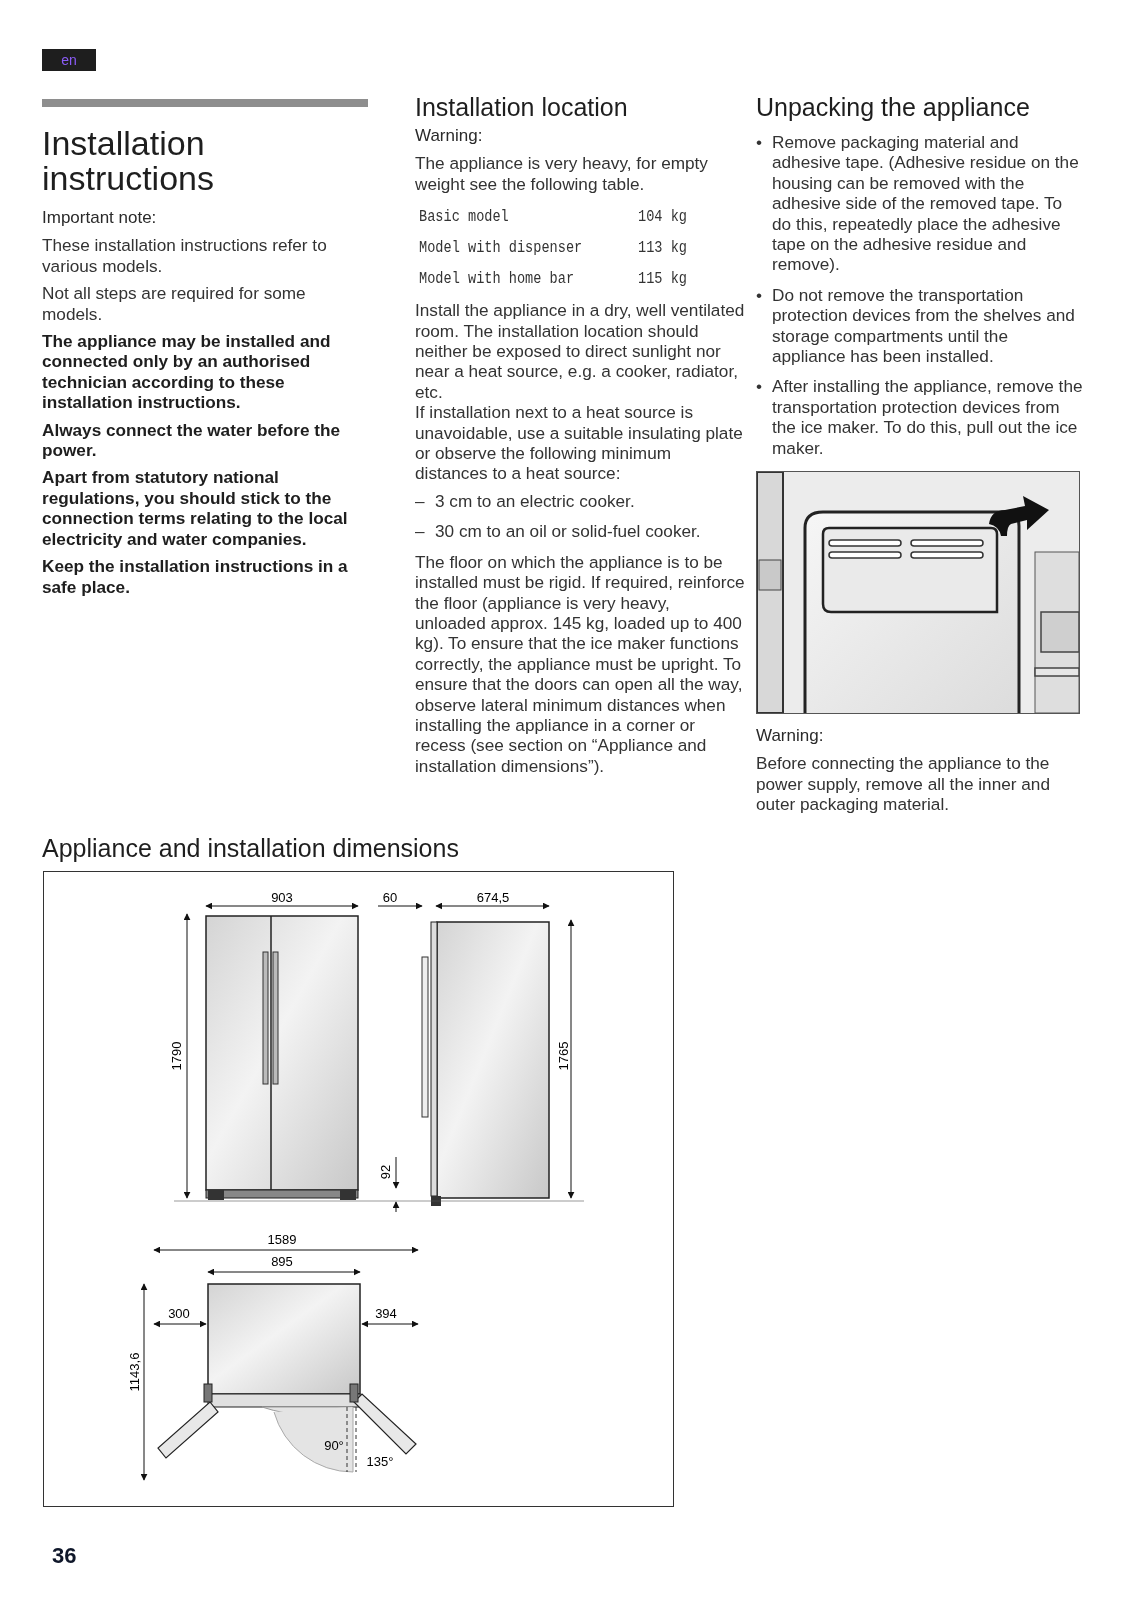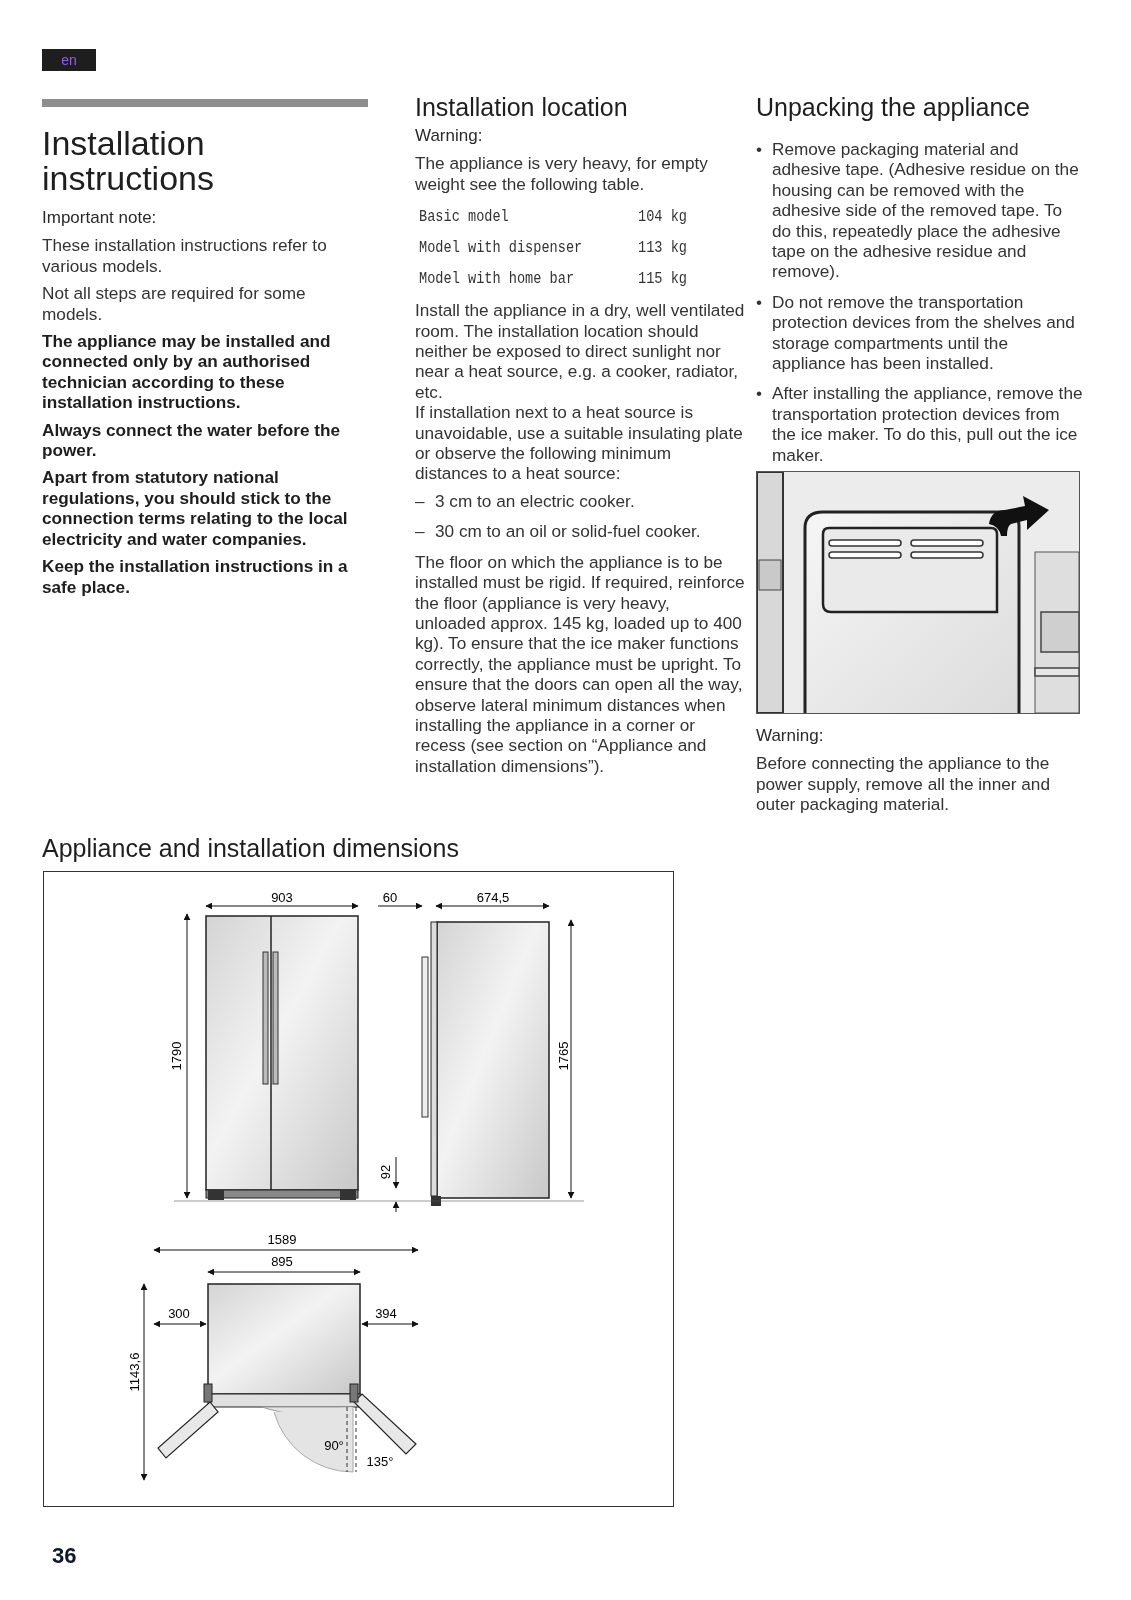--- a/index.html
+++ b/index.html
@@ -15,21 +15,21 @@
   h2.sec { margin: 0; font-size: 25px; font-weight: normal; color: #1e1e1e; line-height: 30px; }
   .col1 { left: 42px; top: 208px; width: 320px; }
   .col2 { left: 403px; top: 92px; width: 330px; margin-left: 12px; }
   .col3 { left: 756px; top: 92px; width: 330px; }
   table.weights { border-collapse: collapse; margin: 4px 0 6px 4px; font-family: Liberation Mono, monospace; }
   table.weights td { font-size: 16px; padding: 0; height: 31px; color: #333; transform: scaleX(0.85); transform-origin: left; }
   table.weights td.name { width: 219px; }
   .dash-list { list-style: none; margin: 0 0 8px 0; padding: 0; }
   .dash-list li { margin: 0 0 10px 0; padding-left: 20px; position: relative; }
   .dash-list li::before { content: "–"; position: absolute; left: 0; }
-  .bullets { list-style: none; margin: 17px 0 0 0; padding: 0; }
+  .bullets { list-style: none; margin: 10px 0 0 0; padding: 0; }
   .bullets li { padding-left: 16px; position: relative; margin-bottom: 10px; }
   .bullets li::before { content: "•"; position: absolute; left: 0; }
   .icemaker-fig { left: 756px; top: 471px; width: 322px; height: 241px; border: 1px solid #555; background: #e9e9e9; overflow: hidden; }
   .col3b { left: 756px; top: 726px; width: 330px; }
   .dims-title { left: 42px; top: 833px; }
   .dims-frame { left: 43px; top: 871px; width: 629px; height: 634px; border: 1.5px solid #333; background: #fff; text-align: center; }
   .page-num { left: 52px; top: 1543px; font-size: 22px; font-weight: bold; color: #0f172a; }
   svg text { font-family: "Liberation Sans", sans-serif; }
 </style>
 </head>

